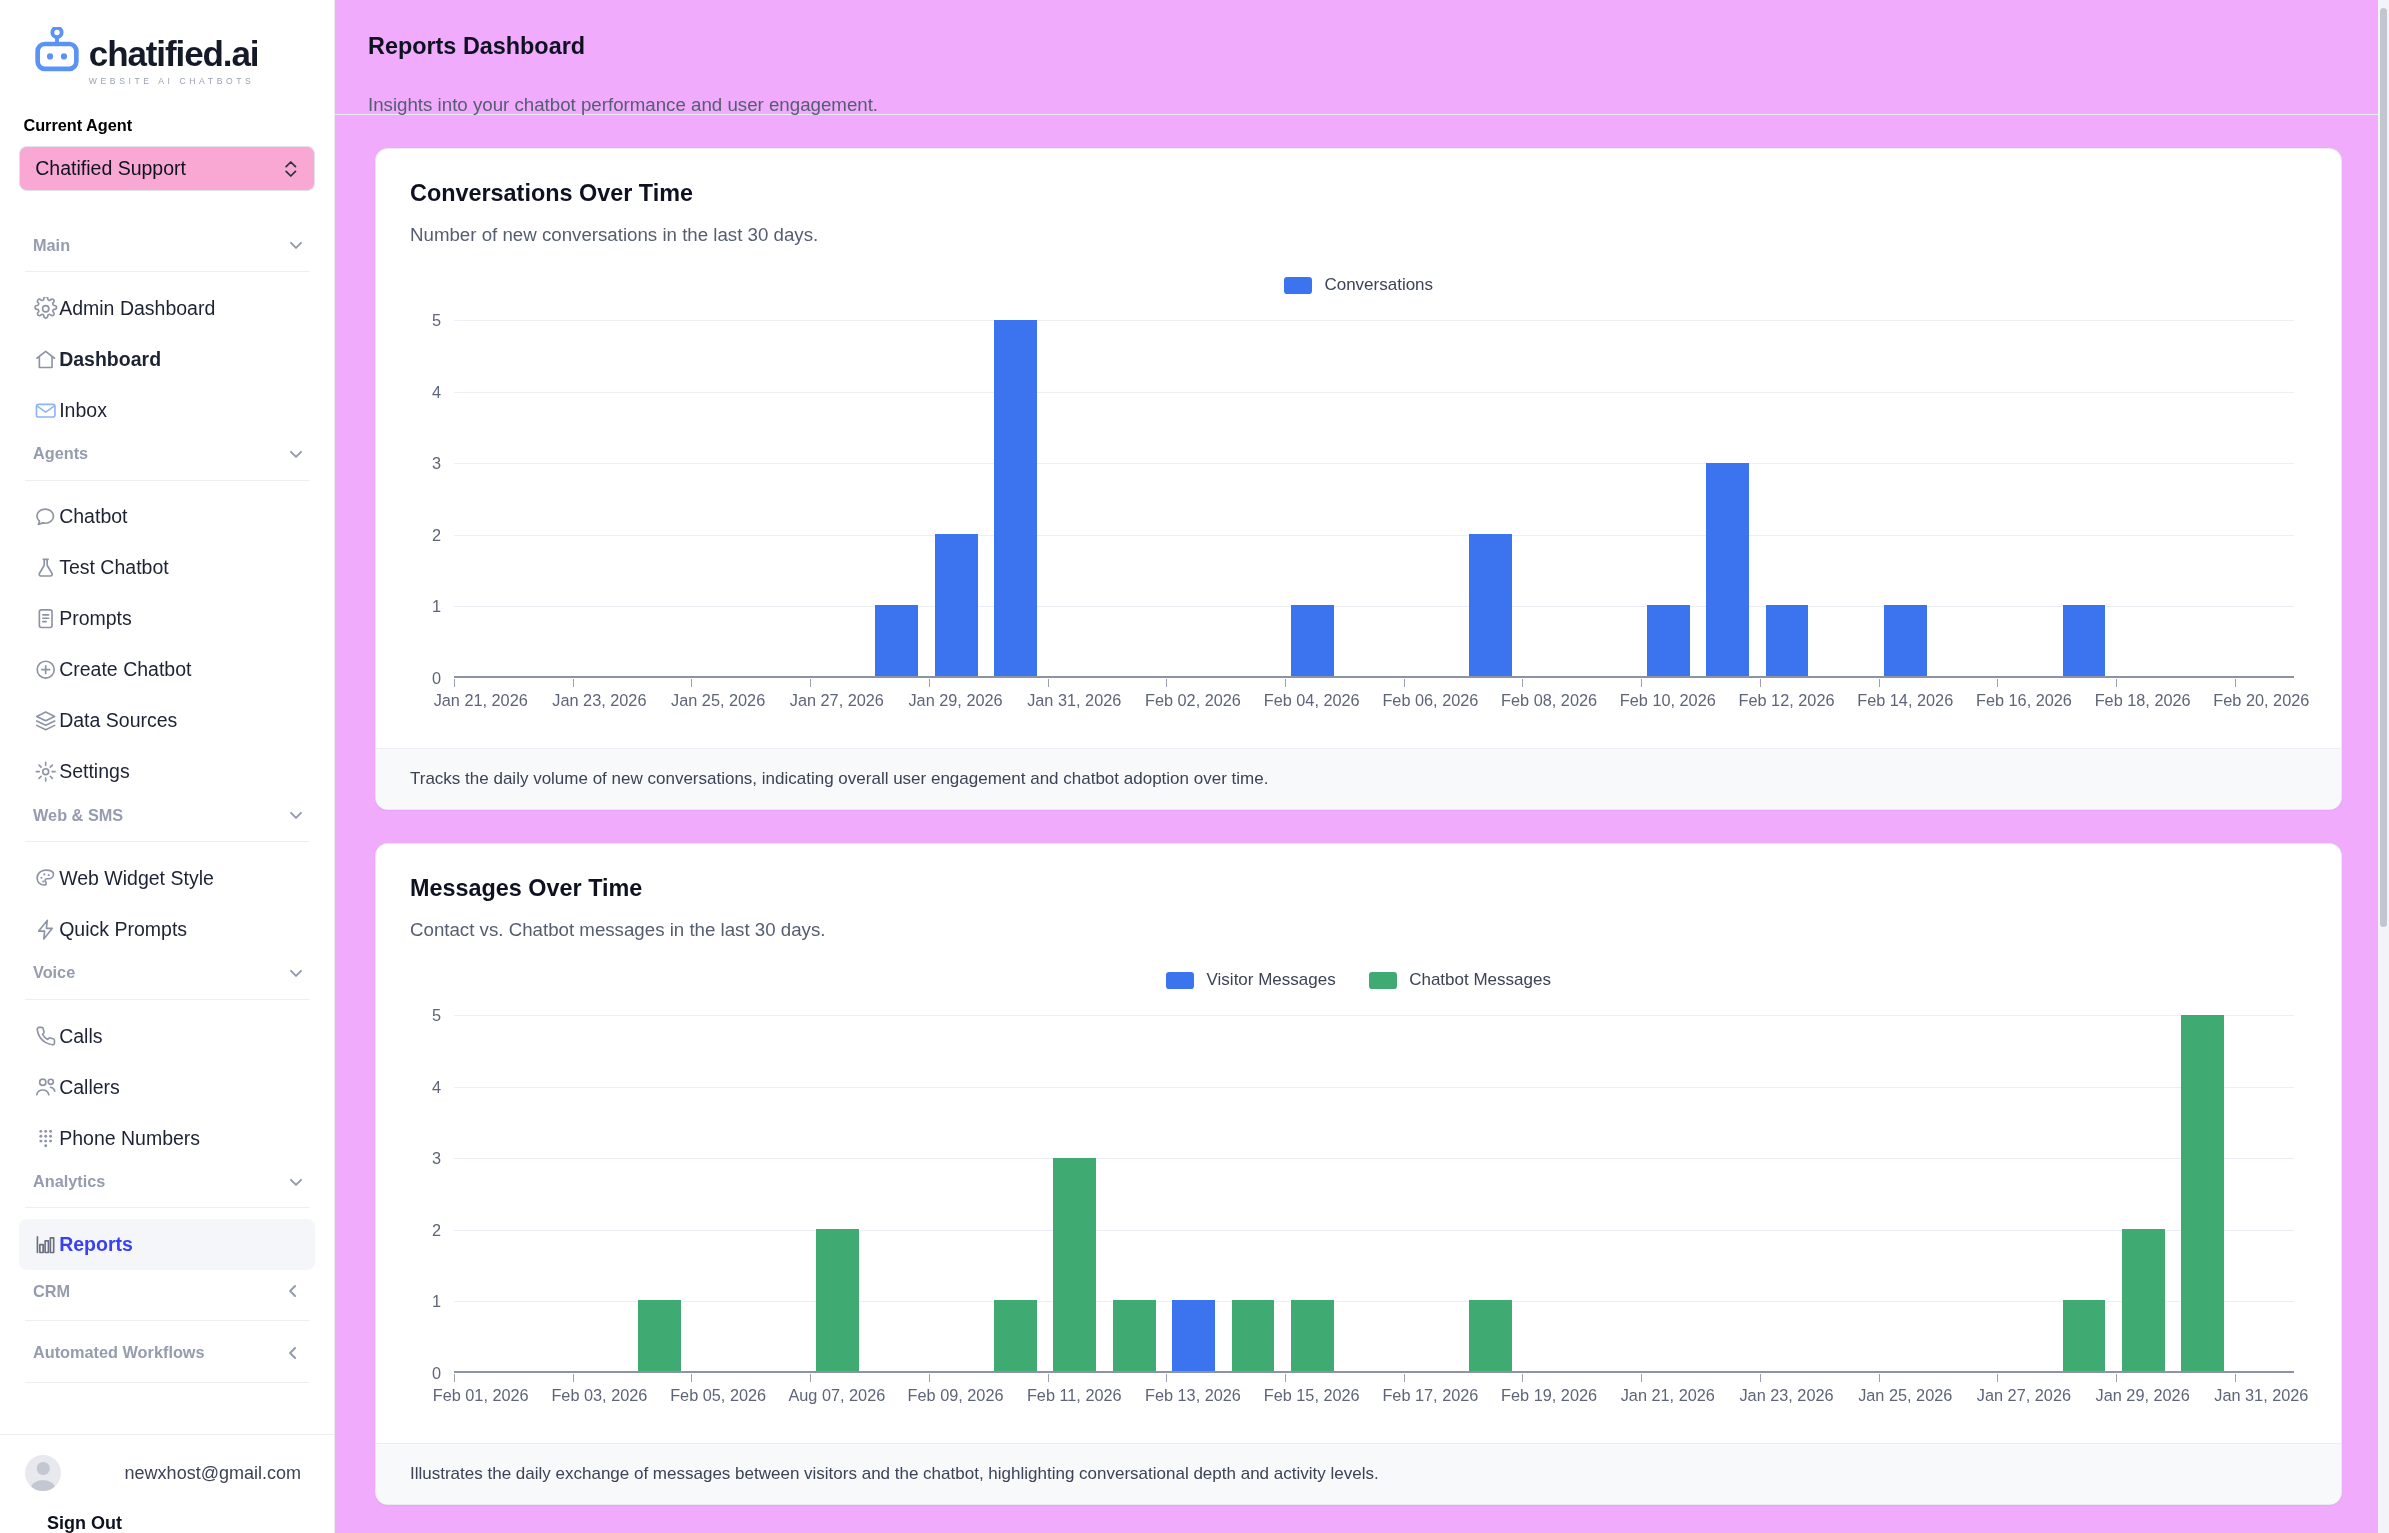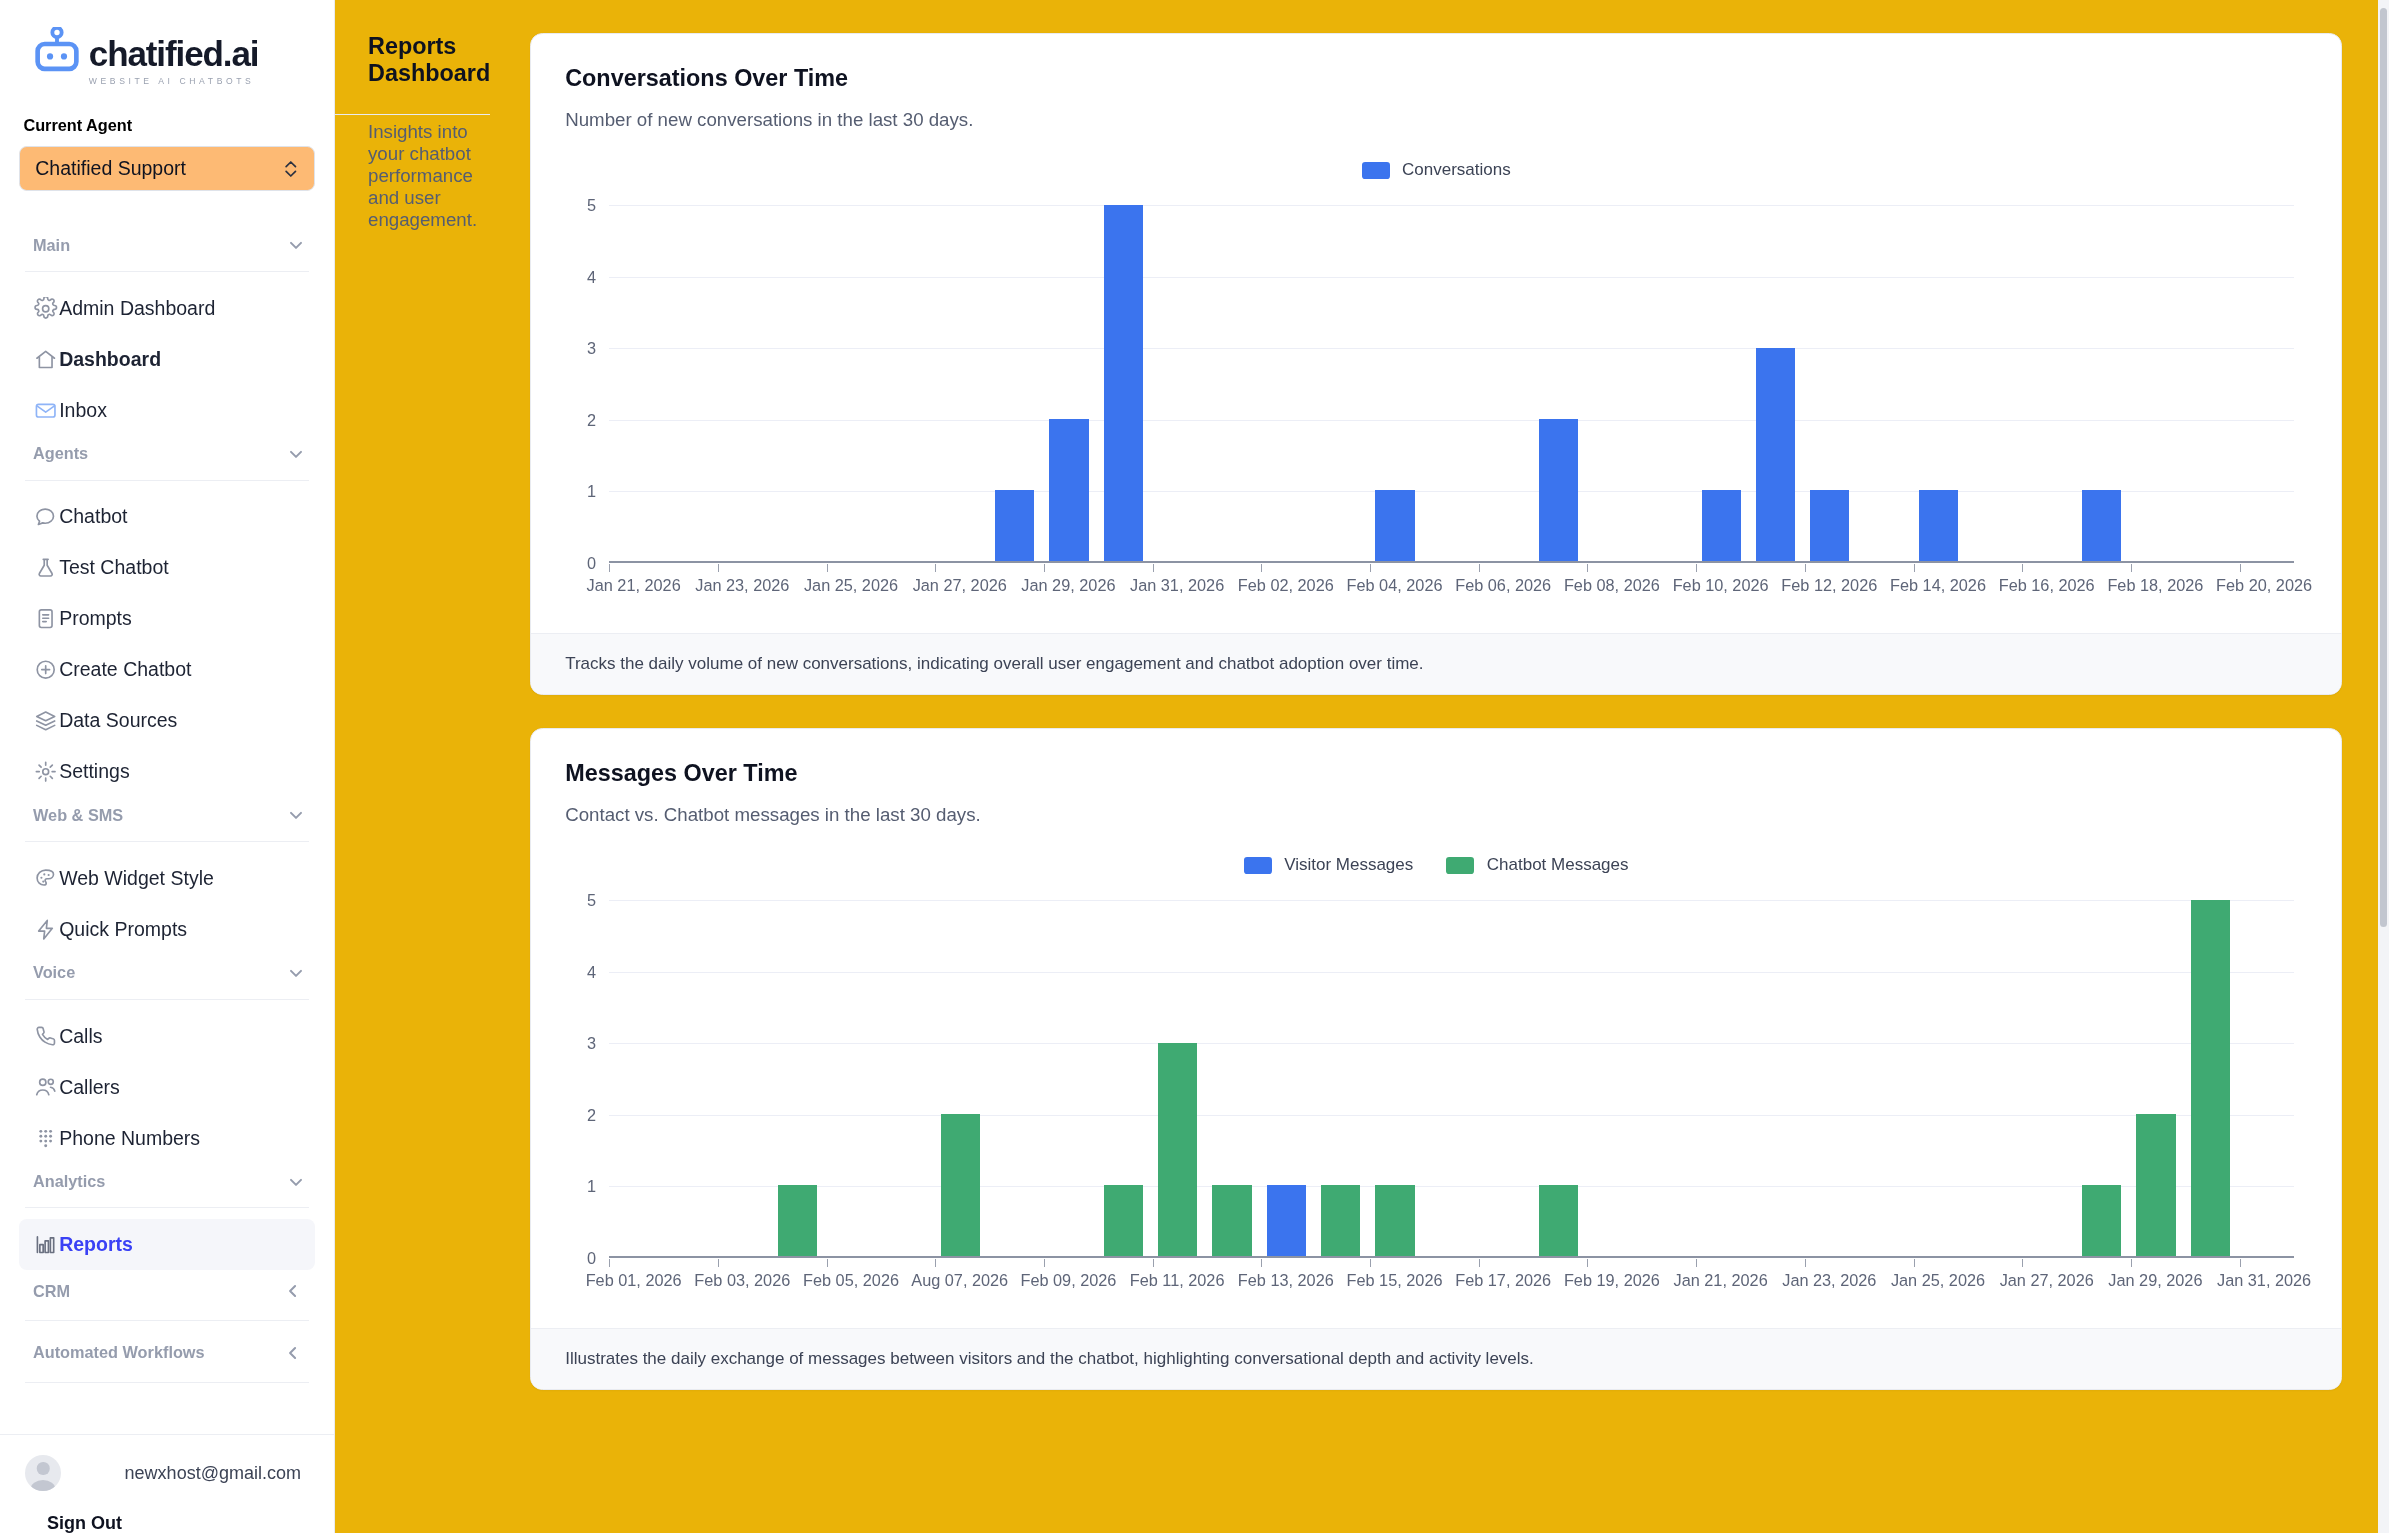--- a/index.html
+++ b/index.html
@@ -33,21 +33,21 @@
   }
 
   .agent-label {
     margin: 30px 0 0 23.4px;
     font-size: 16.3px; color: #000000; font-weight: 700;
   }
   .agent-select {
     margin: 11px 18.7px 0 18.7px;
     height: 45px;
     border: 0.8px solid #dfe3ea; border-radius: 7.8px;
-    background: #fdba74;
+    background: #f9a8d4;
     display: flex; align-items: center; justify-content: space-between;
     padding: 0 15.6px;
     font-size: 19.5px; color: #0f1320;
   }
   .updown { display: flex; flex-direction: column; gap: 2.3px; color: #2b3140; }
 
   .nav { margin-top: 36px; flex: 1 1 auto; overflow: hidden; }
   .group-head {
     display: flex; align-items: center; justify-content: space-between;
     padding: 0 28px 0 33px; height: 36px;
@@ -93,22 +93,22 @@
   }
   .user-mail { font-size: 18px; color: #3c4355; margin-left: 48px; }
   .signout {
     font-size: 18px; font-weight: 700; color: #0e1220;
     padding: 22px 0 0 47px;
   }
 
   
   .main {
     flex: 1 1 auto; height: 1534px;
-    background: #eab308;
-    display: flex; flex-direction: row;
+    background: #f0abfc;
+    display: flex; flex-direction: column;
     overflow: hidden; position: relative;
   }
   .topbar {
     height: 115px; flex: 0 0 115px;
     border-bottom: 0.8px solid #e9ebf0;
     padding: 33px 0 0 33px;
   }
   .page-title { font-size: 23.4px; font-weight: 700; color: #0e1220; }
   .page-sub { font-size: 18.7px; color: #555d71; margin-top: 34px; }
 

